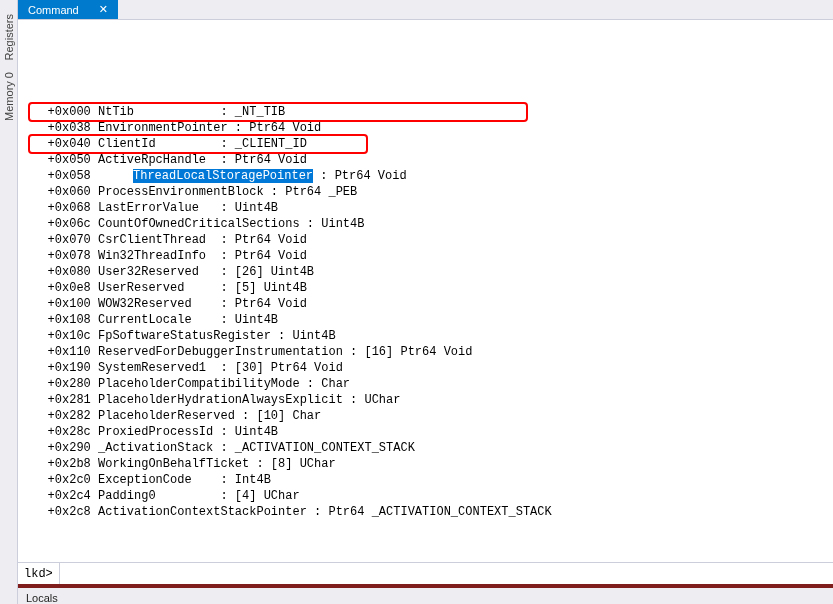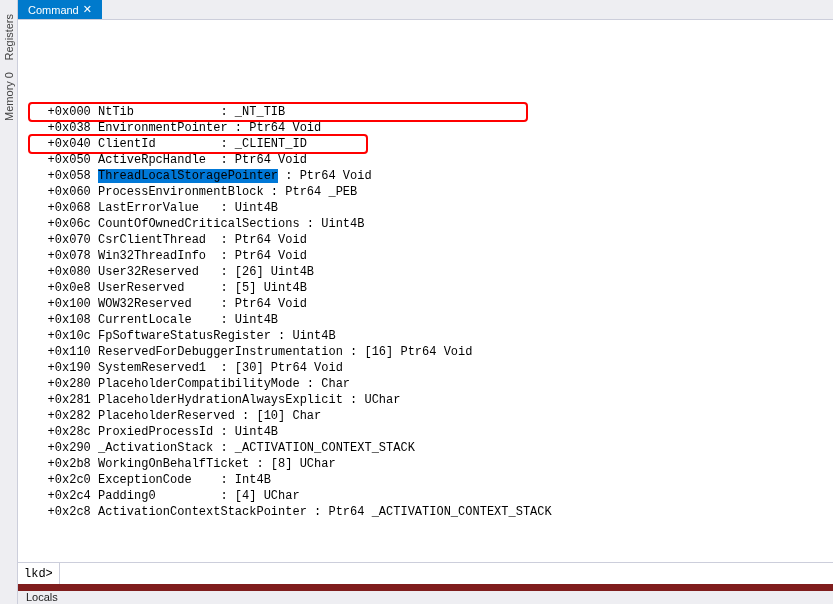--- a/index.html
+++ b/index.html
@@ -50,38 +50,39 @@
     border-bottom: 1px solid #cccedb;
     font-family: 'Segoe UI', Tahoma, sans-serif;
     font-size: 11px;
   }
   .tab {
     background: #007acc;
     color: #fff;
     padding: 2px 10px 2px 10px;
     display: flex;
     align-items: center;
-    gap: 4px;
+    gap: 20px;
   }
   .tab .close-x {
     font-size: 11px;
     color: #fff;
   }
   .output {
     flex: 1;
     overflow: auto;
     padding: 4px 0 4px 8px;
     line-height: 16px;
     white-space: pre;
     position: relative;
   }
   .line { white-space: pre; }
   .sel {
     background: #0078d7;
-    color: #000000;
+    color: #ffffff;
+    margin-left: 35px;
   }
   .hlbox1 {
     position: absolute;
     border: 2px solid #ff0000;
     border-radius: 4px;
     pointer-events: none;
   }
   .hlbox2 {
     position: absolute;
     border: 2px solid #ff0000;
@@ -109,26 +110,26 @@
     border: none;
     outline: none;
     padding: 0 4px;
     font-family: Consolas, 'Courier New', monospace;
     font-size: 12px;
     height: 100%;
   }
   .locals-bar {
     height: 20px;
     background: #eeeef2;
-    border-top: 7px solid #7f1d1d;
+    border-top: 4px solid #7f1d1d;
     font-family: 'Segoe UI', Tahoma, sans-serif;
     font-size: 11px;
     color: #1e1e1e;
     display: flex;
-    align-items: flex-start;
+    align-items: flex-end;
     padding-left: 8px;
   }
 </style>
 </head>
 <body>
 
 <div class="main-area">
 
   <div class="sidebar">
     <div class="sidebar-tab">Registers</div>

